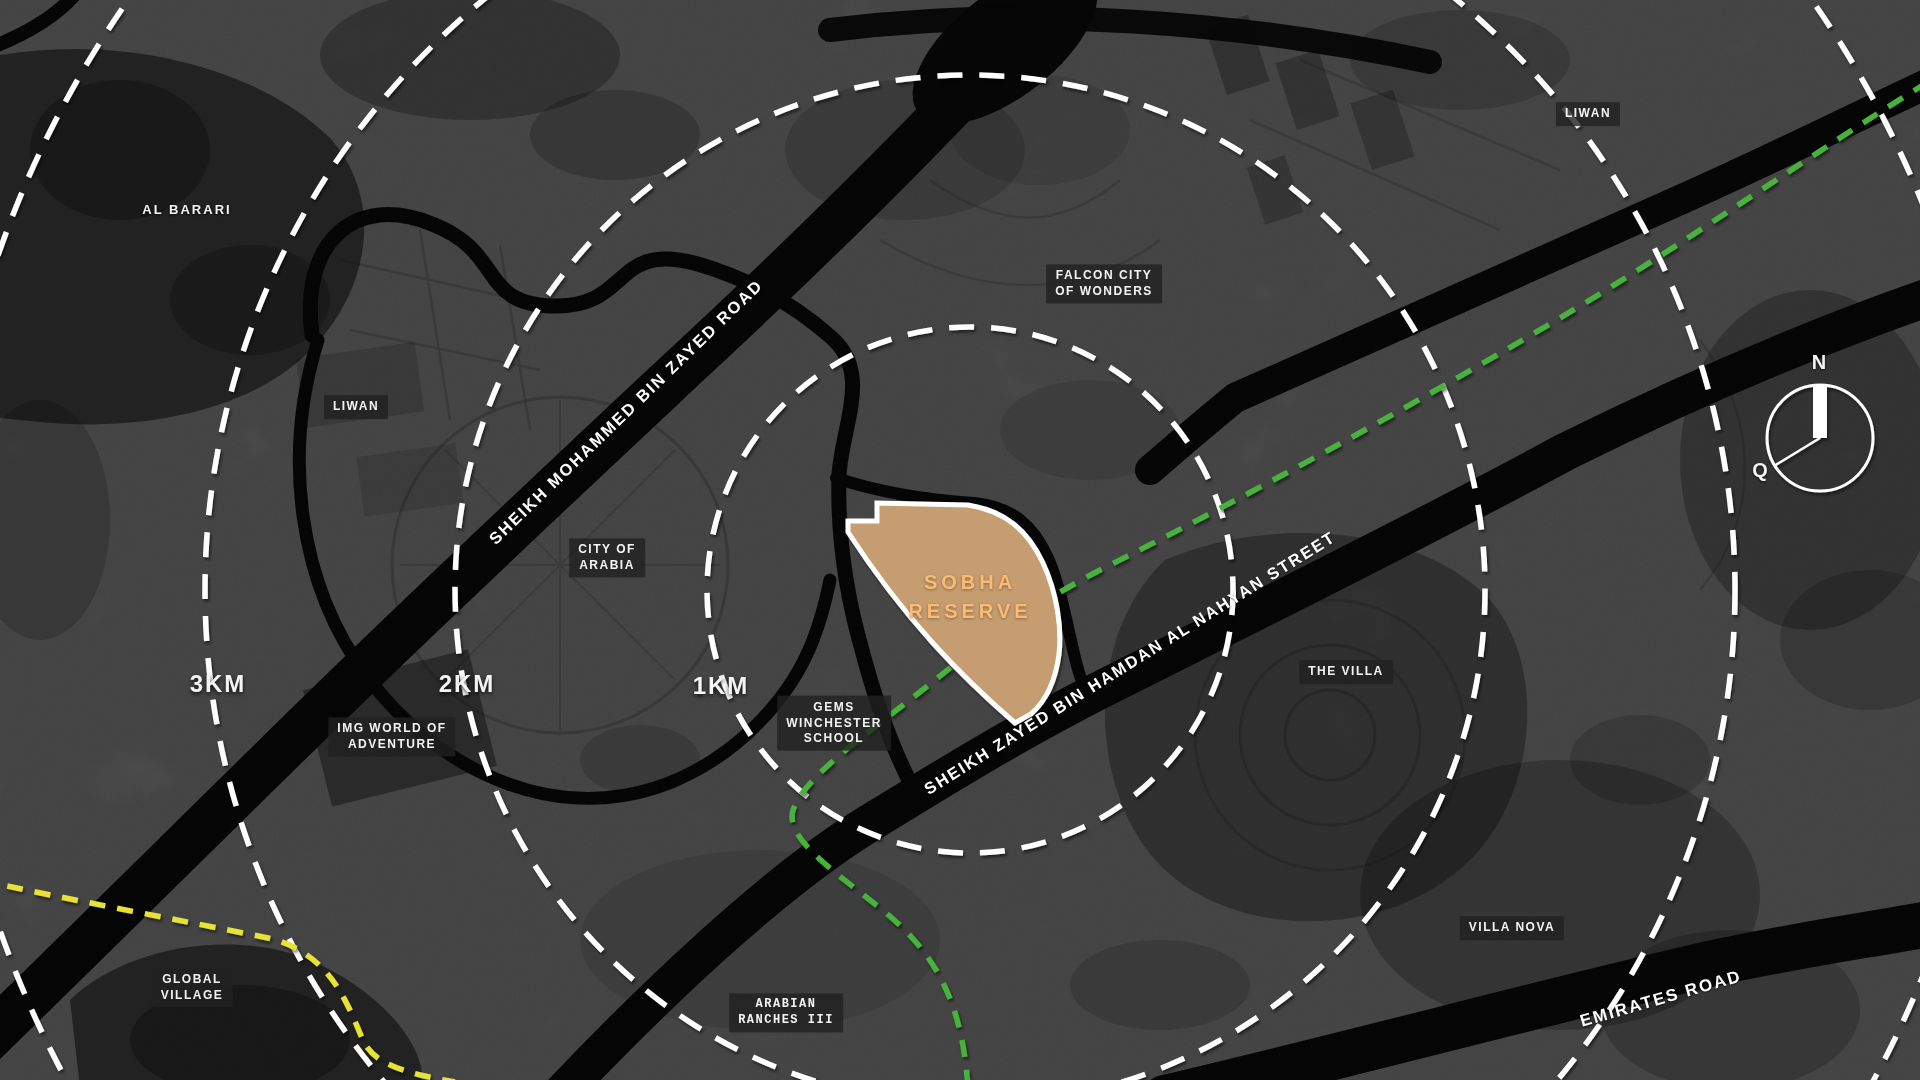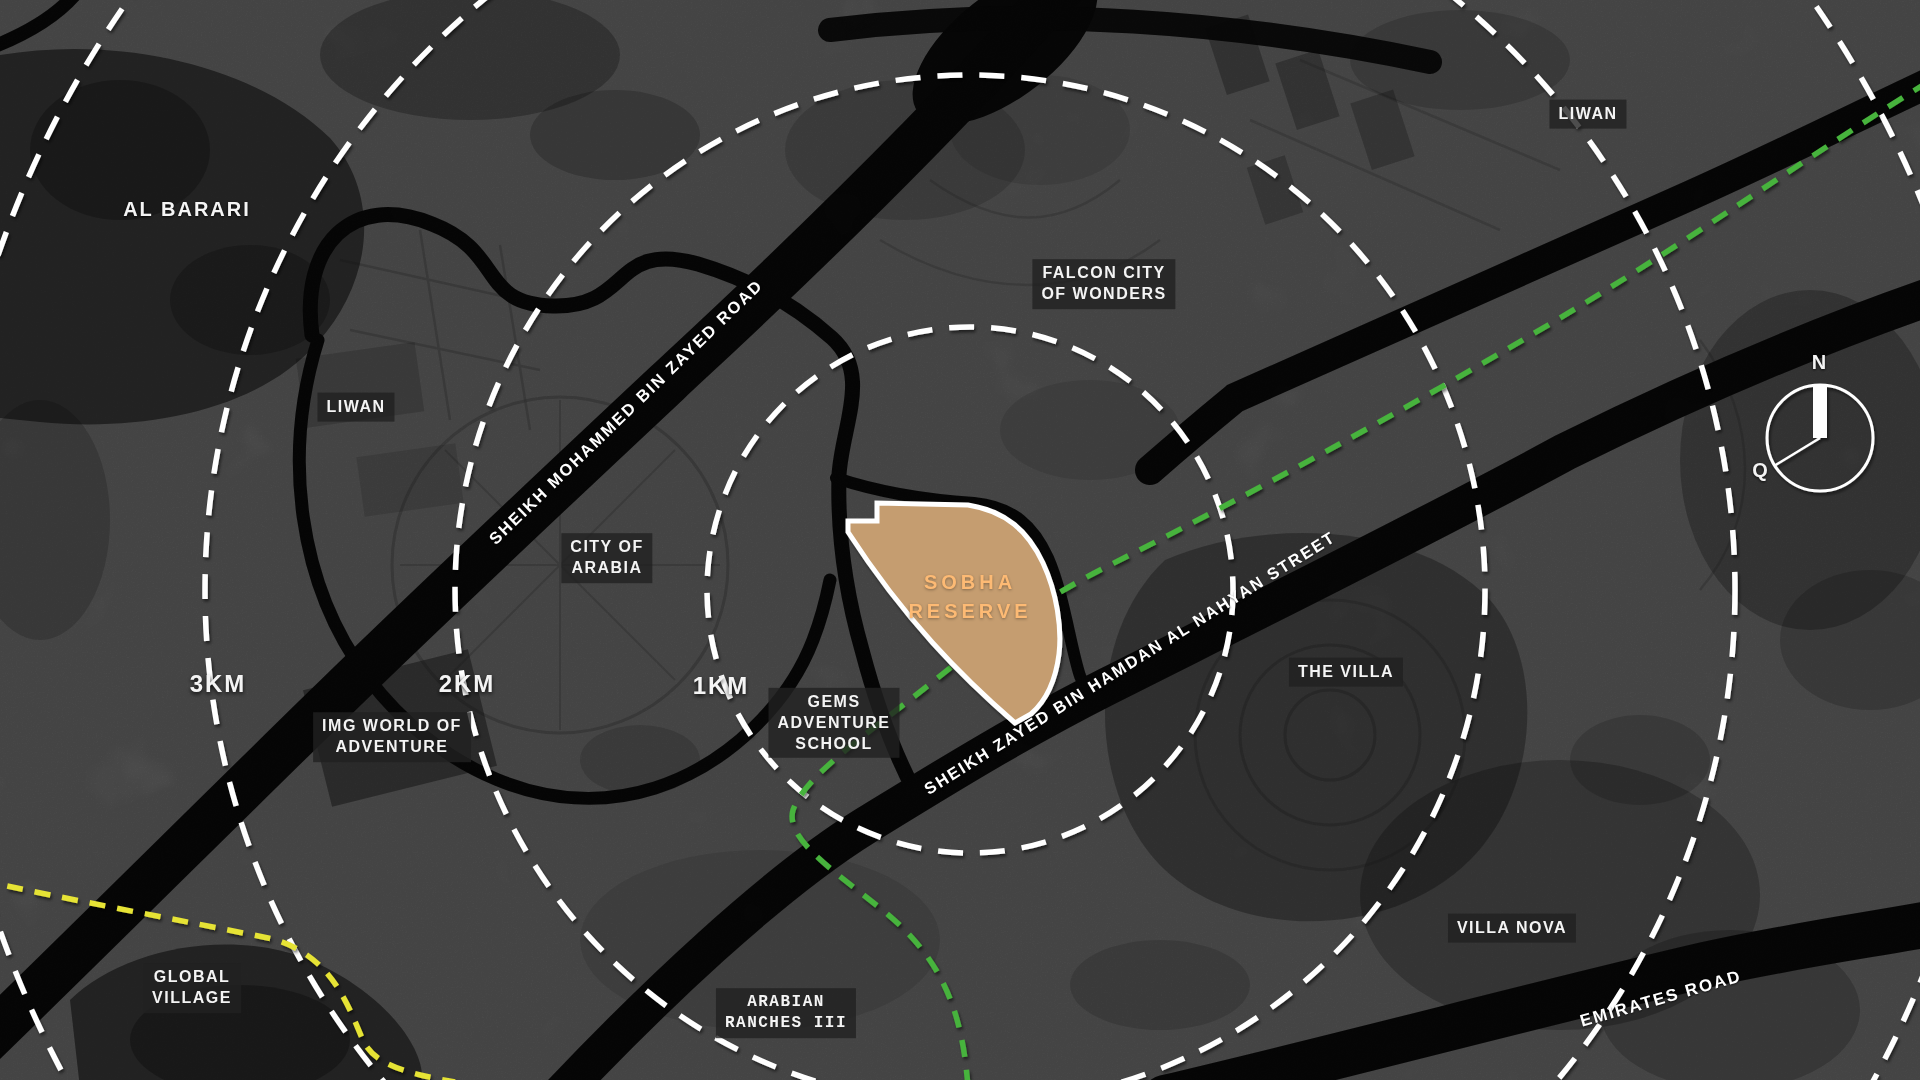--- a/index.html
+++ b/index.html
@@ -3,24 +3,24 @@
 <meta charset="utf-8">
 <style>
   html,body{margin:0;padding:0;background:#000;width:1920px;height:1080px;overflow:hidden;}
   #map{position:relative;width:1920px;height:1080px;background:var(--background,#646464);
        font-family:"Liberation Sans",sans-serif;overflow:hidden;}
   #map svg{position:absolute;left:0;top:0;}
 
   .lbl{position:absolute;transform:translate(-50%,-50%);color:var(--label_text,#f4f4f4);
        font-weight:bold;text-align:center;white-space:pre-line;}
 
-  .place-box{background:var(--label_box,rgba(33,33,33,.8));font-size:16px;line-height:1.3;
+  .place-box{background:var(--label_box,rgba(33,33,33,.8));font-size:12px;line-height:1.3;
        letter-spacing:1.5px;padding:4px 9px;}
 
-  .plain{font-size:20px;letter-spacing:2px;text-shadow:0 1px 3px rgba(0,0,0,.85);}
+  .plain{font-size:13px;letter-spacing:2px;text-shadow:0 1px 3px rgba(0,0,0,.85);}
   .km{font-size:24px;letter-spacing:2px;text-shadow:0 2px 4px rgba(0,0,0,.8);}
   .site-name{font-size:20px;letter-spacing:4px;line-height:1.45;color:#fdba74;
        text-shadow:0 1px 3px rgba(0,0,0,.35);}
   .compass-letter{font-size:20px;letter-spacing:0;text-shadow:0 1px 3px rgba(0,0,0,.8);}
 
   .road-label{position:absolute;transform:translate(-50%,-50%) rotate(var(--rot,0deg));
        color:#fff;font-weight:bold;white-space:nowrap;letter-spacing:2px;
        text-shadow:0 1px 2px rgba(0,0,0,.6);}
   .road-label.sm{font-size:16.5px;}
   .road-label.md{font-size:17px;}
@@ -134,21 +134,21 @@
 
   <div class="lbl place-box" style="left:356px;top:407px;">LIWAN</div>
   <div class="lbl place-box" style="left:607px;top:558px;">CITY OF
 ARABIA</div>
   <div class="lbl place-box" style="left:1104px;top:284px;">FALCON CITY
 OF WONDERS</div>
   <div class="lbl place-box" style="left:1588px;top:114px;">LIWAN</div>
   <div class="lbl place-box" style="left:392px;top:737px;">IMG WORLD OF
 ADVENTURE</div>
   <div class="lbl place-box" style="left:834px;top:723px;">GEMS
-ADVENTURE
+WINCHESTER
 SCHOOL</div>
   <div class="lbl place-box" style="left:1346px;top:672px;">THE VILLA</div>
   <div class="lbl place-box" style="left:1464px;top:928px;margin-left:48px;">VILLA NOVA</div>
   <div class="lbl place-box" style="left:192px;top:988px;">GLOBAL
 VILLAGE</div>
   <div class="lbl place-box" style="left:786px;top:1013px;font-family:Liberation Mono, monospace;">ARABIAN
 RANCHES III</div>
 
   <div class="road-label sm" style="left:626px;top:412px;--rot:-44deg;">SHEIKH MOHAMMED BIN ZAYED ROAD</div>
   <div class="road-label sm" style="left:1130px;top:663px;--rot:-32deg;">SHEIKH ZAYED BIN HAMDAN AL NAHYAN STREET</div>

